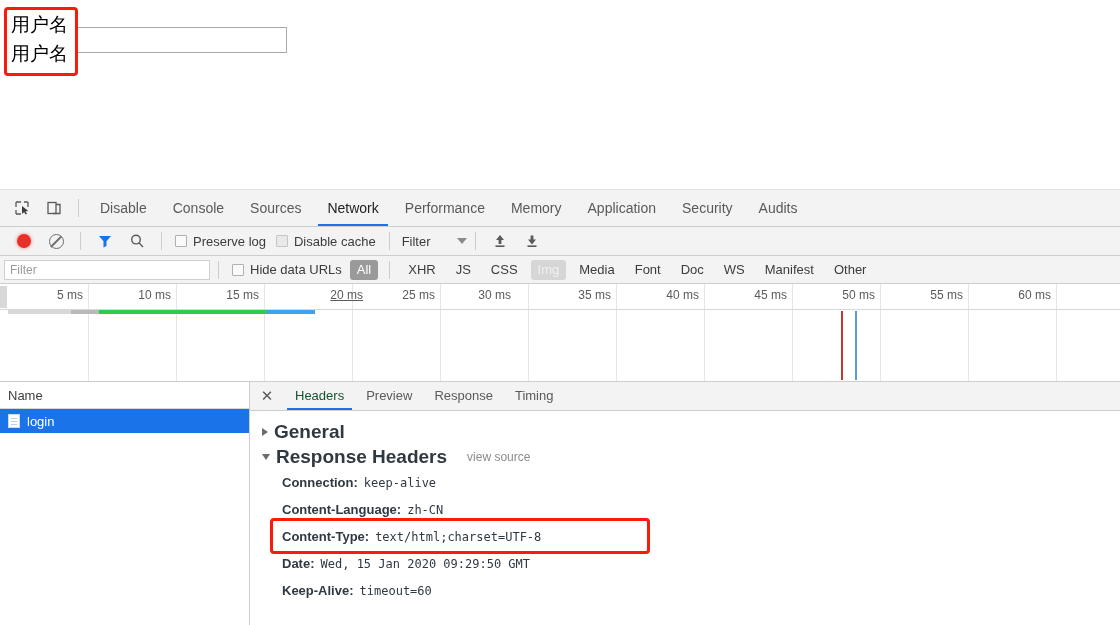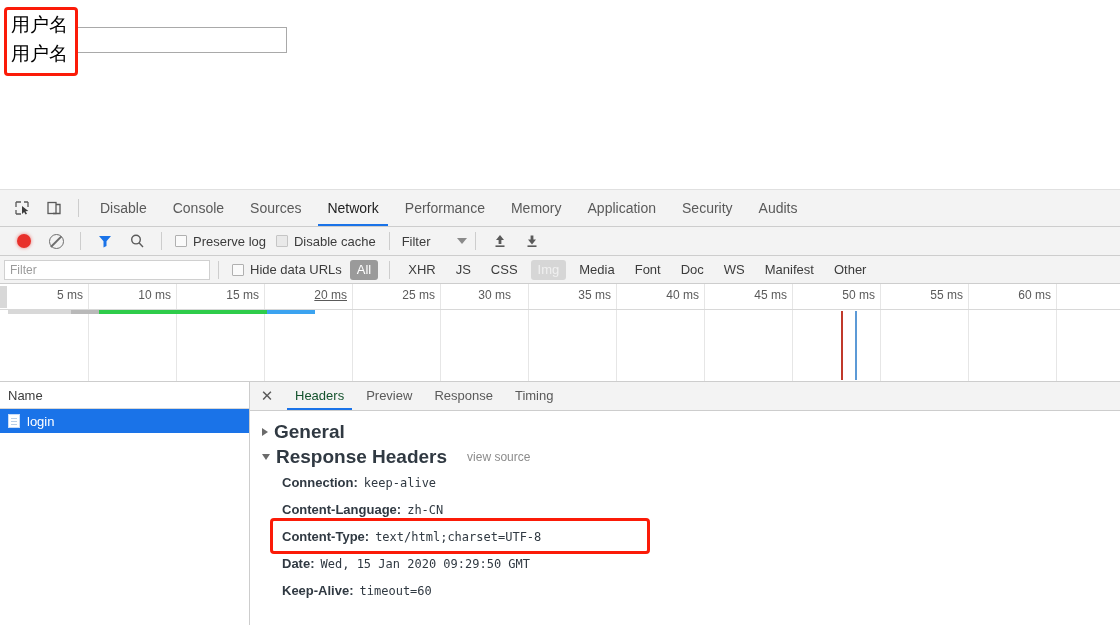--- a/index.html
+++ b/index.html
@@ -522,21 +522,21 @@
         <div class="ov-gridline" style="left: 792px;"></div>
         <div class="ov-gridline" style="left: 880px;"></div>
         <div class="ov-gridline" style="left: 968px;"></div>
         <div class="ov-gridline" style="left: 1056px;"></div>
       </div>
     <div class="ov-rulerline"></div>
     <div id="ov-ticks">
         <div class="ov-tick" style="left: 88px;">5 ms</div>
         <div class="ov-tick" style="left: 176px;">10 ms</div>
         <div class="ov-tick" style="left: 264px;">15 ms</div>
-        <div class="ov-tick" style="left: 352px; text-decoration: underline;">20 ms</div>
+        <div class="ov-tick" style="left: 368px; text-decoration: underline;">20 ms</div>
         <div class="ov-tick" style="left: 440px;">25 ms</div>
         <div class="ov-tick" style="left: 516px;">30 ms</div>
         <div class="ov-tick" style="left: 616px;">35 ms</div>
         <div class="ov-tick" style="left: 704px;">40 ms</div>
         <div class="ov-tick" style="left: 792px;">45 ms</div>
         <div class="ov-tick" style="left: 880px;">50 ms</div>
         <div class="ov-tick" style="left: 968px;">55 ms</div>
         <div class="ov-tick" style="left: 1056px;">60 ms</div>
       </div>
     <div id="ov-bars">

